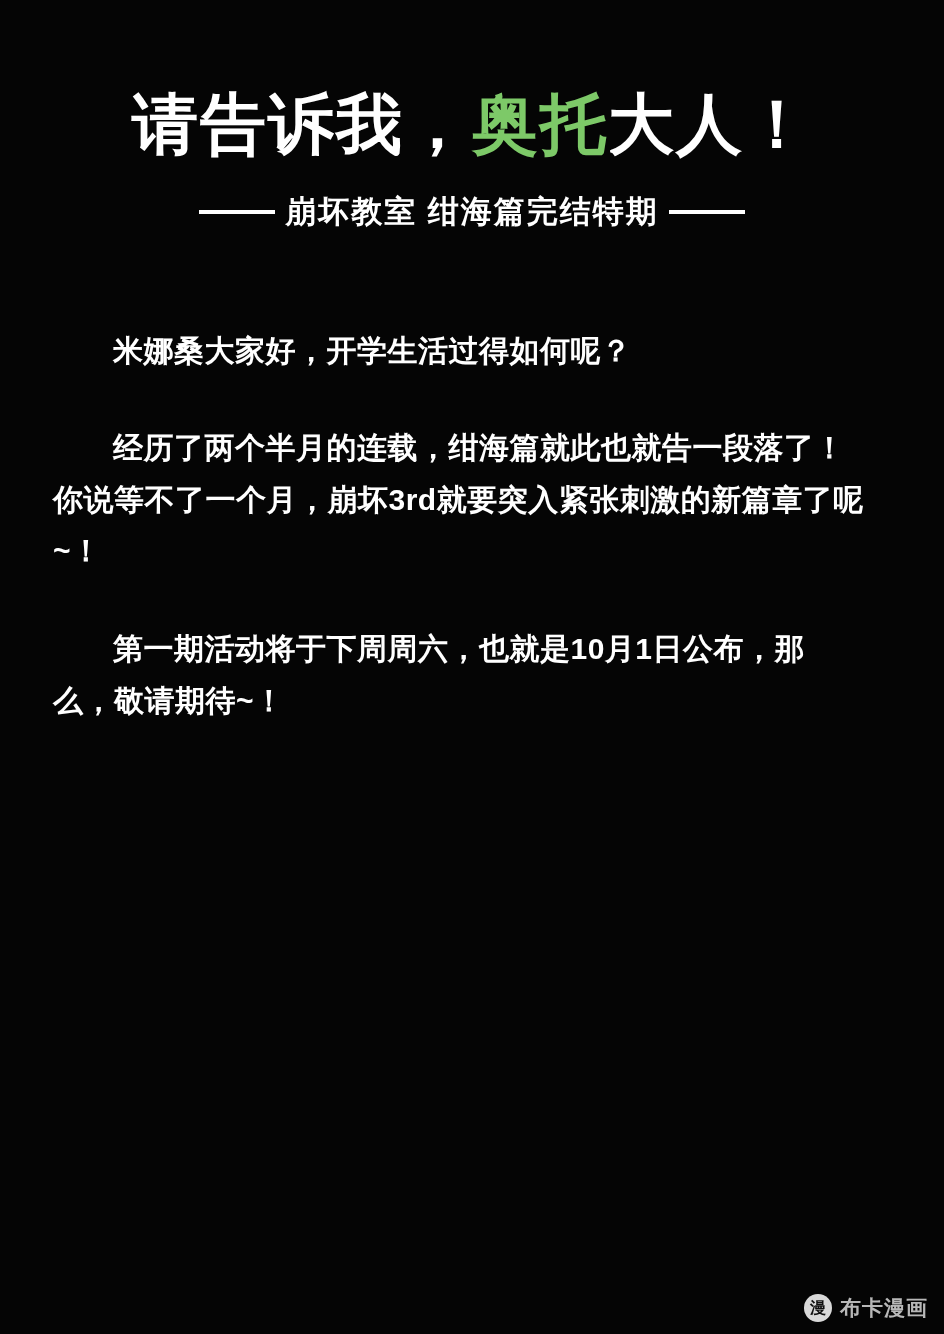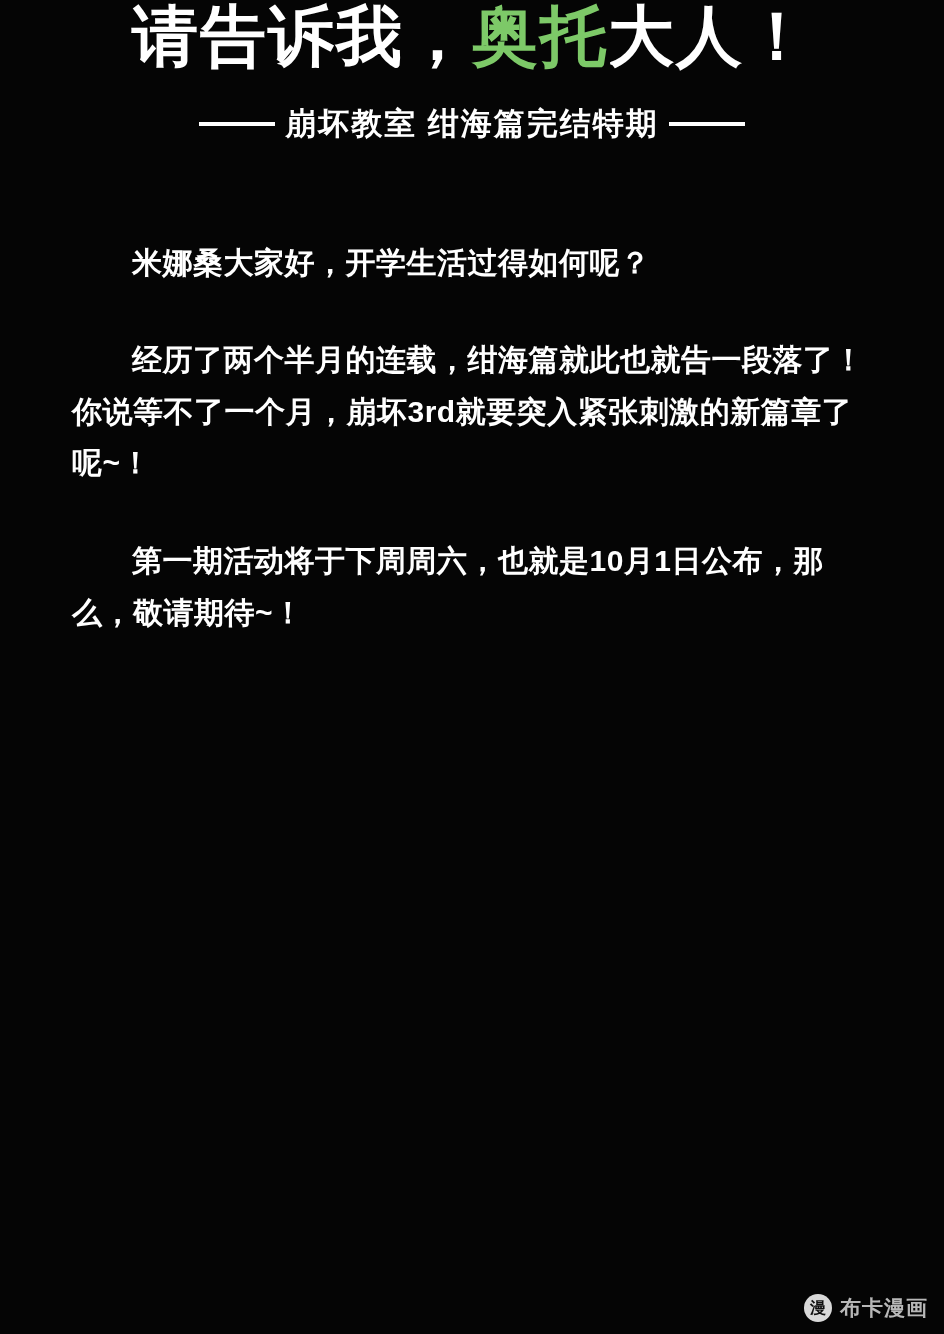--- a/index.html
+++ b/index.html
@@ -18,20 +18,21 @@
 
   .page {
     position: relative;
     width: 944px;
     height: 1334px;
     background: #050505;
   }
 
   
   .title-block {
+    padding-top: 88px;
     text-align: center;
   }
   .main-title {
     font-size: 66px;
     font-weight: bold;
     letter-spacing: 2px;
     line-height: 1.1;
     white-space: nowrap;
   }
   .main-title .t-white { color: #ffffff; }
@@ -55,21 +56,21 @@
     font-size: 31px;
     font-weight: bold;
     letter-spacing: 2px;
     color: #ffffff;
     white-space: nowrap;
   }
 
   
   .body-copy {
     margin-top: 92px;
-    padding: 0 78px 0 72px;
+    padding: 0 78px 0 53px;
   }
   .para {
     font-size: 30px;
     line-height: 1.72;
     font-weight: bold;
     color: #ffffff;
     text-indent: 2em;
     margin: 0 0 46px 0;
     letter-spacing: 0.5px;
   }

